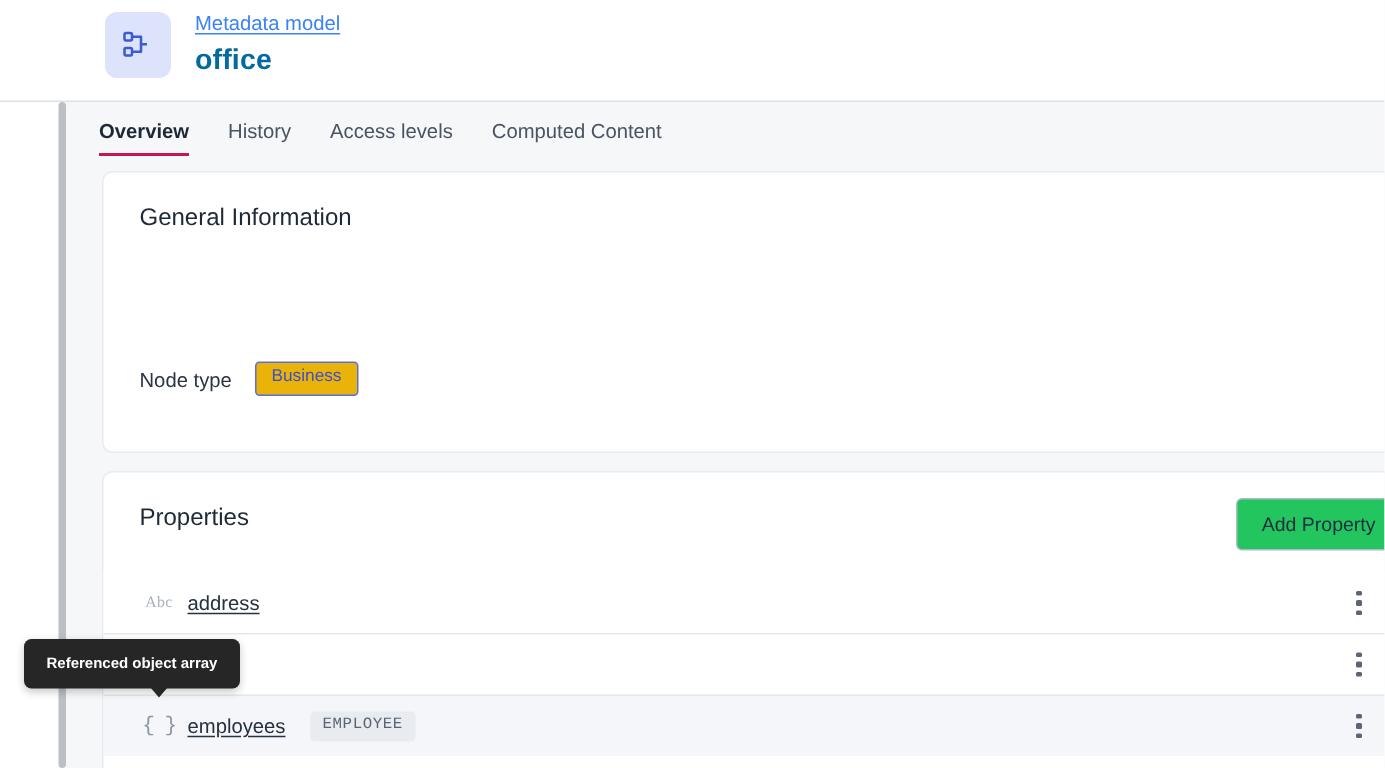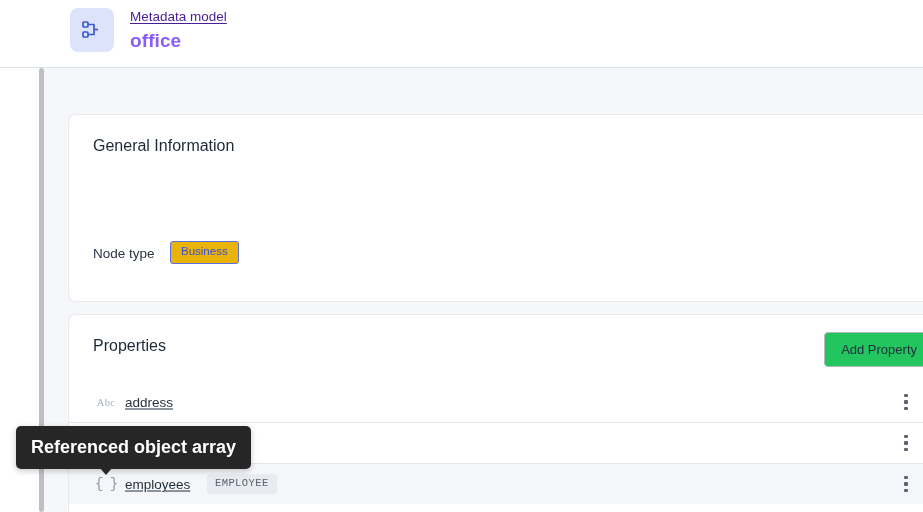--- a/index.html
+++ b/index.html
@@ -47,30 +47,30 @@
     position: absolute; left: 22px; top: 8px;
     width: 44px; height: 44px;
     background: #dde3fb;
     border-radius: 8px;
   }
   .header-icon-box svg { position: absolute; left: 11px; top: 11px; }
   .header-texts { position: absolute; left: 82px; top: 7px; }
   .crumb-link {
     display: inline-block;
     font-size: 13.5px;
-    color: #4c1d95;
+    color: #3b82f6;
     text-decoration: underline;
     text-underline-offset: 2px;
     cursor: pointer;
   }
   .entity-title {
     margin-top: 5px;
     font-size: 19px;
     font-weight: 700;
-    color: #8b5cf6;
+    color: #0369a1;
     letter-spacing: .1px;
   }
 
   
   .content {
     position: absolute; left: 44px; top: 68px;
     width: 879px; height: 444px;
     background: #f5f7f9;
     overflow: hidden;
   }
@@ -231,21 +231,21 @@
     border-radius: 1px;
   }
 
   
   .tooltip {
     position: absolute;
     left: 16px; top: 426px;
     padding: 11px 15px;
     background: #262626;
     color: #ffffff;
-    font-size: 18px;
+    font-size: 10px;
     font-weight: 700;
     border-radius: 5px;
     white-space: nowrap;
     box-shadow: 0 2px 6px rgba(0,0,0,.22);
     z-index: 20;
   }
   .tooltip::after {
     content: "";
     position: absolute;
     left: 84px; bottom: -6px;
@@ -276,20 +276,28 @@
       </svg>
     </div>
     <div class="header-texts">
       <a class="crumb-link" href="#">Metadata model</a>
       <div class="entity-title">office</div>
     </div>
   </div>
 
   <div class="content">
 
+    <div class="tabbar">
+      <div class="tabs">
+        <div class="tab active">Overview</div>
+        <div class="tab">History</div>
+        <div class="tab">Access levels</div>
+        <div class="tab">Computed Content</div>
+      </div>
+    </div>
 
     <div class="card" id="card-general">
       <div class="card-title">General Information</div>
 
 
       <div class="gi-row" id="gi-nodetype">
         <div class="gi-label">Node type</div>
         <div class="badge-nodetype">Business</div>
       </div>
     </div>

